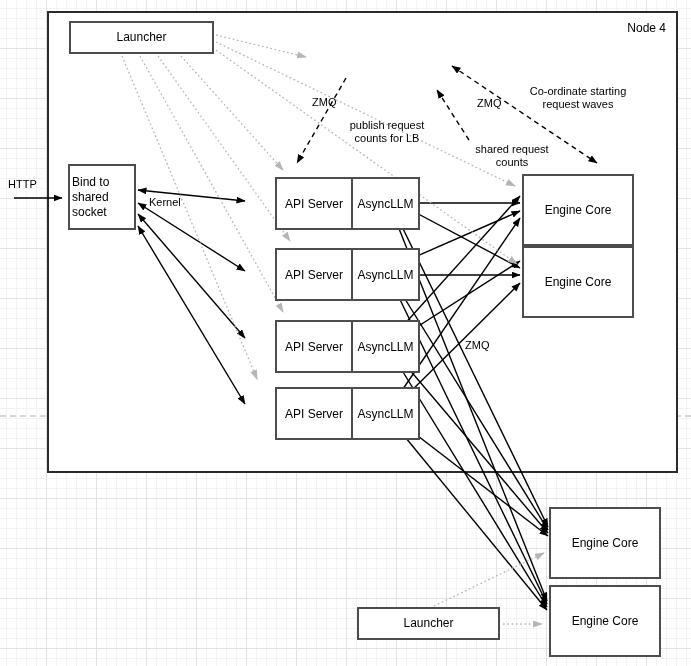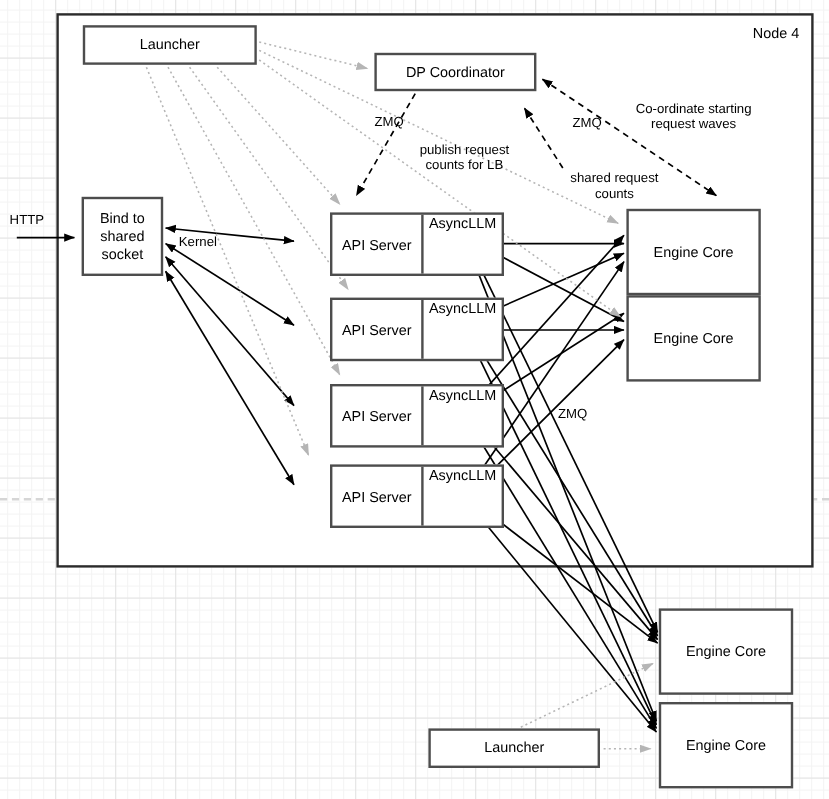--- a/index.html
+++ b/index.html
@@ -21,30 +21,30 @@
   .node1{left:346px;top:497px;width:331px;height:155px;}
   .node-label{position:absolute;font-size:12px;}
   .n0{top:8px;right:10px;}
   .n1{top:7px;left:13px;}
   svg.edges{position:absolute;left:0;top:0;z-index:2;pointer-events:none;}
   .solid{stroke:var(--connector);stroke-width:1.4;fill:none;}
   .dashed{stroke:var(--connector);stroke-width:1.4;stroke-dasharray:5 4;fill:none;}
   .dotted{stroke:var(--launcher-link);stroke-width:1.3;stroke-dasharray:1.7 2.6;fill:none;}
   .box{
     position:absolute;background:#fff;border:2px solid var(--box-border);box-sizing:border-box;
-    display:flex;align-items:center;justify-content:center;text-align:center;
+    display:flex;align-items:center;justify-content:center;text-align:left;
     font-size:12px;line-height:15px;z-index:3;
   }
   .launcher0{left:69px;top:21px;width:145px;height:33px;}
   .dp{left:312px;top:44px;width:135px;height:32px;}
   .bind{left:68px;top:164px;width:68px;height:66px;padding:2px;}
   .api-row{position:absolute;left:247px;width:145px;height:53px;background:#fff;border:2px solid var(--box-border);box-sizing:border-box;display:flex;z-index:3;font-size:12px;margin-left:28px;}
   .r1{top:177px;} .r2{top:248px;} .r3{top:320px;} .r4{top:387px;}
   .api-cell{width:76px;border-right:2px solid var(--box-border);display:flex;align-items:center;justify-content:center;box-sizing:border-box;}
-  .llm-cell{flex:1;display:flex;justify-content:center;border-radius:19px;}
+  .llm-cell{flex:1;display:flex;align-items:center;justify-content:center;border-radius:19px;}
   .ec{width:112px;height:72px;}
   .ec1{left:522px;top:174px;} .ec2{left:522px;top:246px;}
   .ec3{left:549px;top:507px;} .ec4{left:549px;top:585px;}
   .launcher1{left:357px;top:607px;width:143px;height:33px;}
   .note{position:absolute;font-size:11px;line-height:13px;z-index:4;}
   .c{text-align:center;}
 </style>
 </head>
 <body>
 
@@ -102,23 +102,20 @@
     <line class="dotted" x1="216" y1="42" x2="515" y2="186" marker-end="url(#mg)"></line>
     <line class="dotted" x1="216" y1="50" x2="517" y2="264" marker-end="url(#mg)"></line>
     <line class="dotted" x1="434" y1="606" x2="544" y2="553" marker-end="url(#mg)"></line>
     <line class="dotted" x1="503" y1="624" x2="542" y2="624" marker-end="url(#mg)"></line>
   </svg>
 
   <div class="box launcher0">
     <span>Launcher</span>
   </div>
 
-  <div class="box dp">
-    <span>DP Coordinator</span>
-  </div>
 
   <div class="box bind">
     <span>Bind to shared socket</span>
   </div>
 
   <div class="api-row r1">
     <div class="api-cell">
         <span>API Server</span>
       </div>
     <div class="llm-cell">

